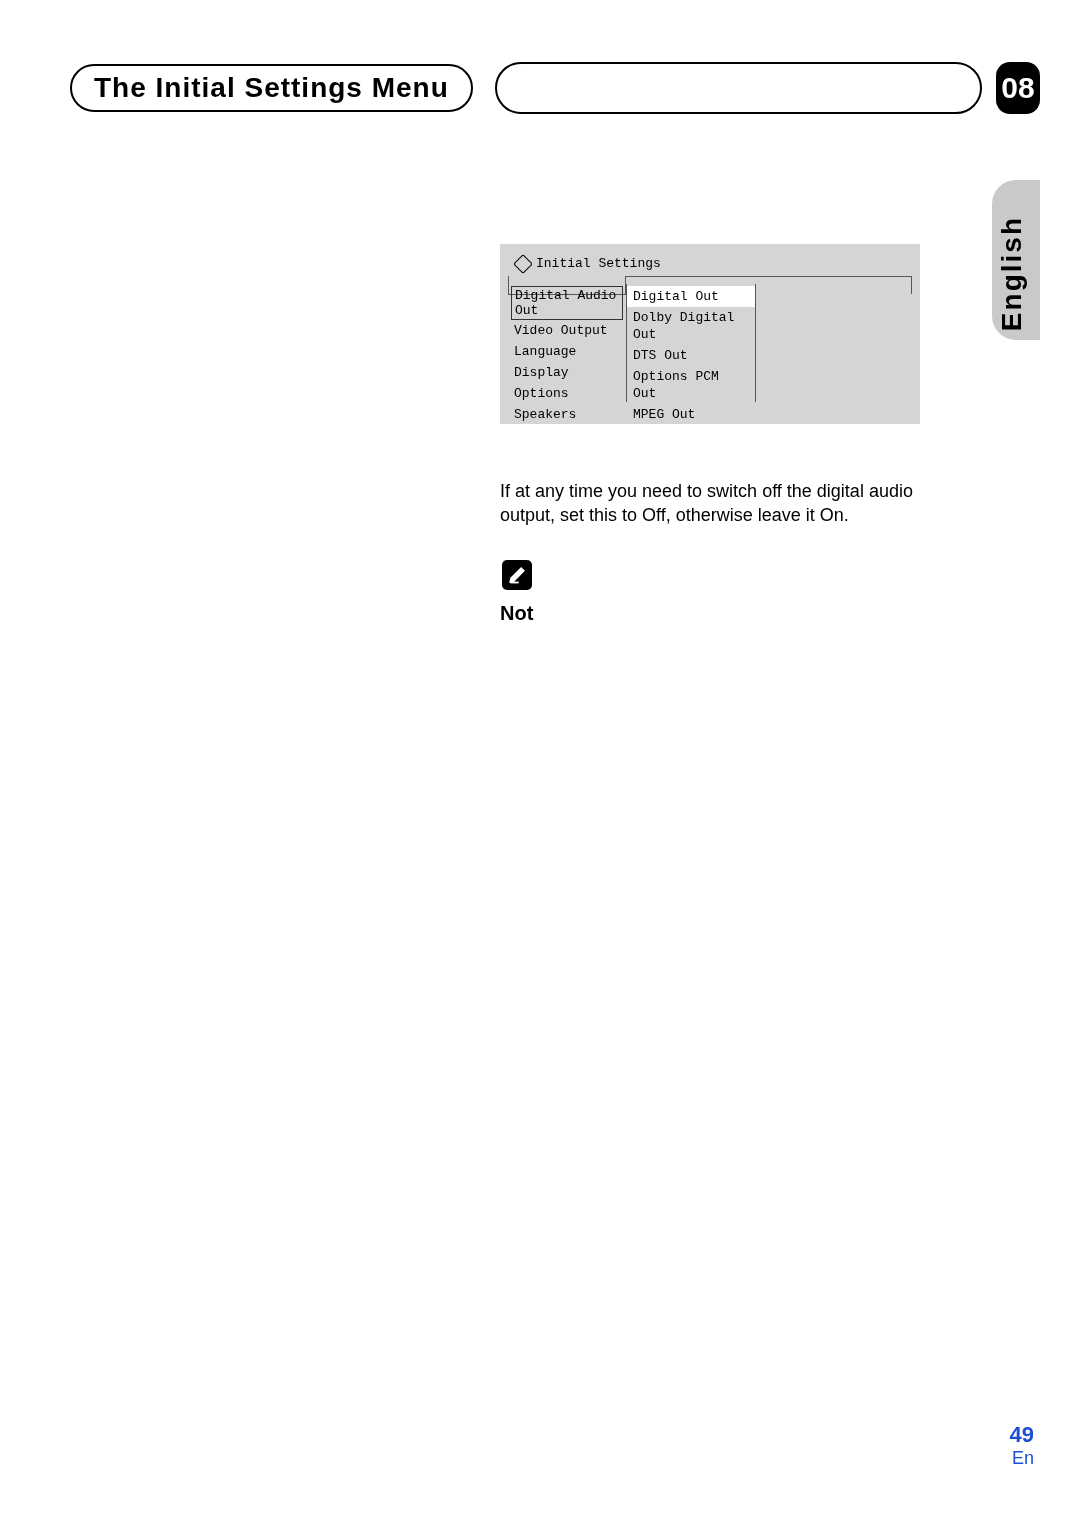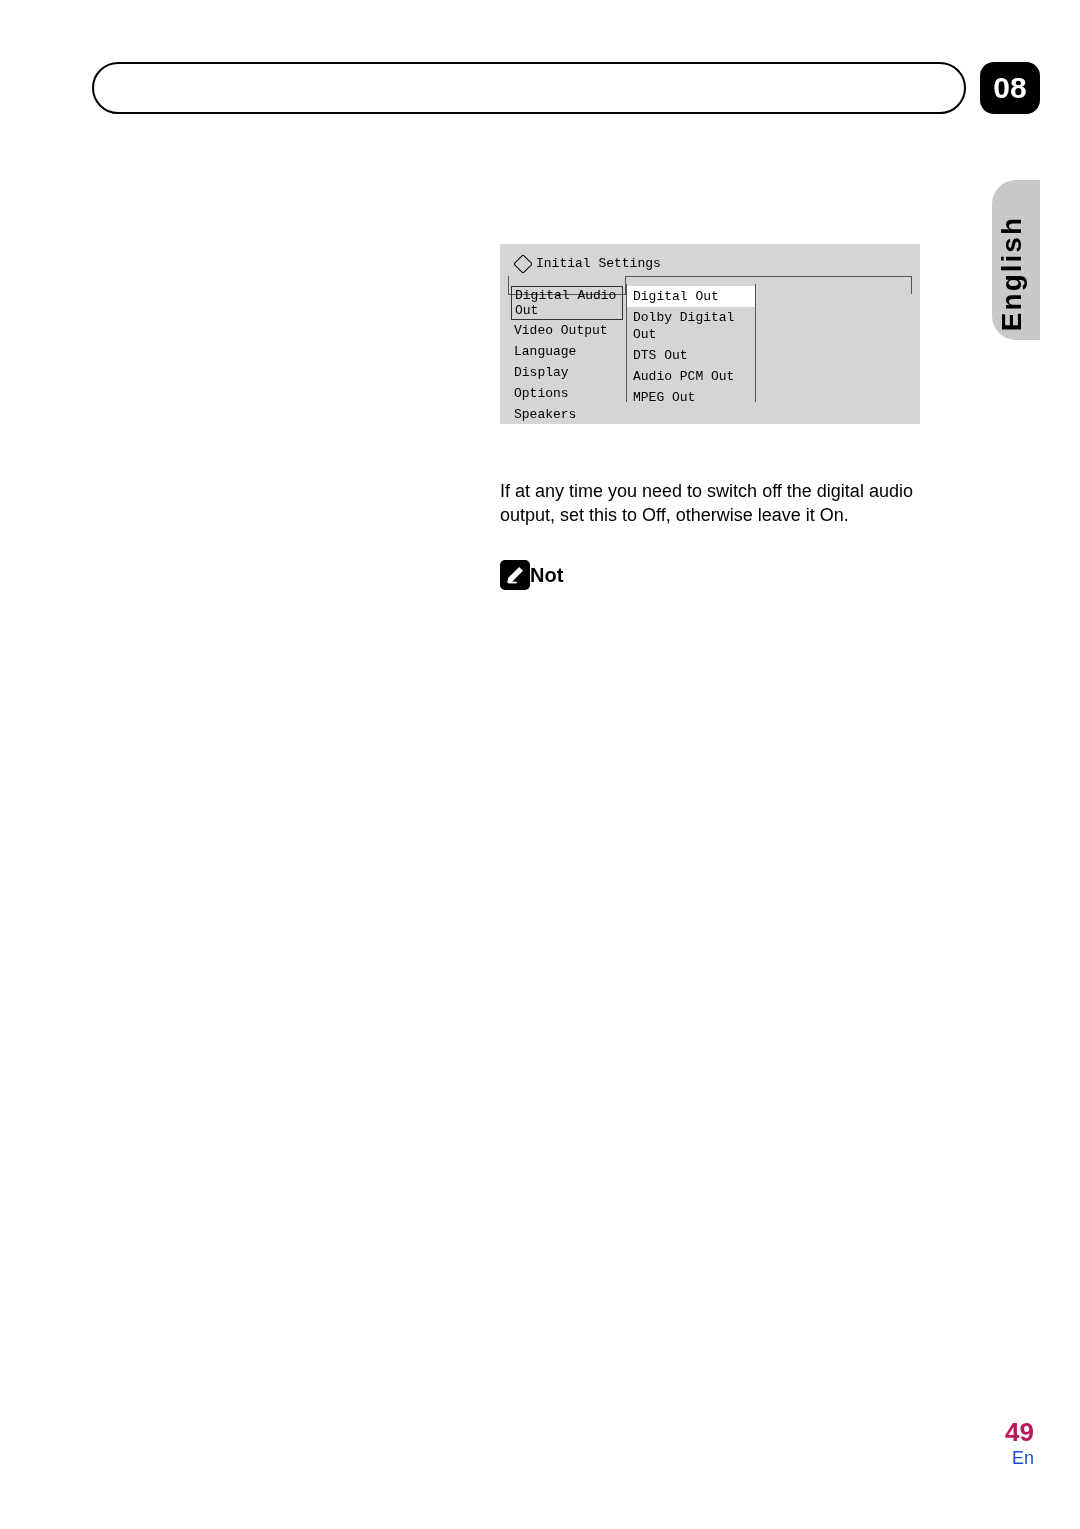--- a/index.html
+++ b/index.html
@@ -31,21 +31,21 @@
     }
     .empty-pill {
       border: 2px solid #000;
       border-radius: 26px;
       height: 52px;
       flex: 1;
       margin-left: 22px;
       margin-right: 14px;
     }
     .chapter-badge {
-      width: 60px;
+      width: 44px;
       height: 52px;
       background: #000;
       color: #fff;
       border-radius: 14px;
       font-size: 30px;
       font-weight: bold;
       display: flex;
       align-items: center;
       justify-content: center;
     }
@@ -139,45 +139,48 @@
       font-size: 18px;
       line-height: 1.32;
       margin-top: 44px;
     }
     .note-row {
       position: absolute;
       left: 500px;
       top: 560px;
       display: flex;
       align-items: center;
+      gap: 12px;
+      flex-direction: column;
     }
     .note-icon {
       width: 30px;
       height: 30px;
       background: #000;
       border-radius: 5px;
       display: flex;
       align-items: center;
       justify-content: center;
     }
     .note-icon svg { width: 20px; height: 20px; }
     .note-label { font-size: 20px; font-weight: bold; }
     .page-num {
       position: absolute;
       right: 46px;
       bottom: 60px;
       text-align: right;
     }
-    .page-num .num { font-size: 26px; font-weight: bold; color:#be185d; }
+    .page-num .num { font-size: 22px; font-weight: bold; color:#1d4ed8; }
     .page-num .lang { font-size: 18px; color:#1d4ed8; }
   </style>
 </head>
 <body>
 
 <div class="header-row">
+  <div class="title-pill">The Initial Settings Menu</div>
   <div class="empty-pill"></div>
   <div class="chapter-badge">08</div>
 </div>
 
 <div class="lang-tab"></div>
 <div class="lang-text">English</div>
 
 <div class="osd">
   <div class="osd-header">
     <span class="osd-icon"></span>
@@ -192,21 +195,21 @@
       <div class="osd-item">Video Output</div>
       <div class="osd-item">Language</div>
       <div class="osd-item">Display</div>
       <div class="osd-item">Options</div>
       <div class="osd-item">Speakers</div>
     </div>
     <div class="osd-col osd-col2">
       <div class="osd-item hl">Digital Out</div>
       <div class="osd-item">Dolby Digital Out</div>
       <div class="osd-item">DTS Out</div>
-      <div class="osd-item">Audio PCM Out</div>
+      <div class="osd-item">Options PCM Out</div>
       <div class="osd-item">MPEG Out</div>
     </div>
   </div>
 </div>
 
 <div class="body-text">If at any time you need to switch off the digital audio output, set this to Off, otherwise leave it On.</div>
 
 <div class="note-row">
   <div class="note-icon">
     <svg viewBox="0 0 24 24" fill="none" stroke="#fff" stroke-width="2.2">

